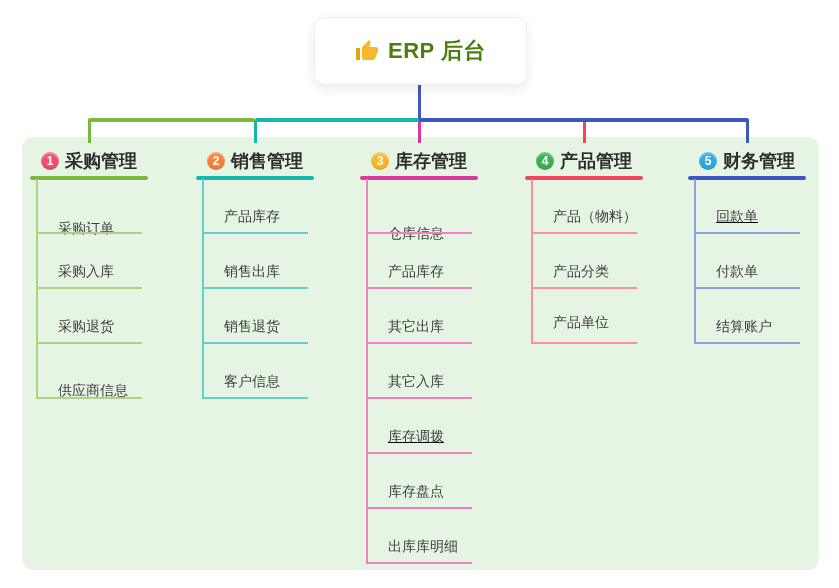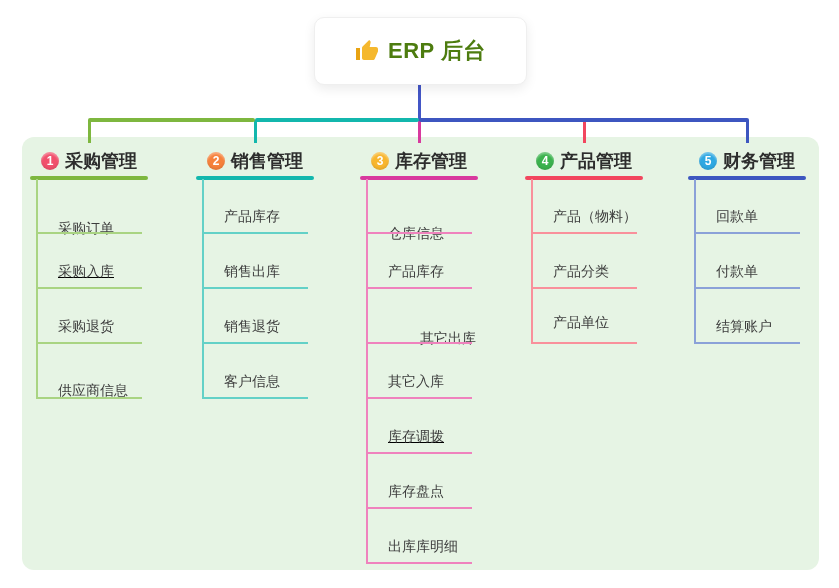--- a/index.html
+++ b/index.html
@@ -71,21 +71,21 @@
         <div class="branch-heading">
           <span class="badge" style="background: rgb(241, 80, 108);">1</span>
           <span class="branch-title">采购管理</span>
         </div>
         <div class="h-underline" style="background: rgb(126, 183, 63);"></div>
         <div class="spine" style="background: rgb(169, 212, 130); height: 220px;"></div>
         <div class="child-item" style="top: 70px;">
           <span>采购订单</span>
         </div>
         <div class="c-underline" style="top: 83px; background: rgb(169, 212, 130);"></div>
-        <div class="child-item" style="top: 113px; text-decoration: underline;">
+        <div class="child-item" style="top: 113px;">
           <span>采购入库</span>
         </div>
         <div class="c-underline" style="top: 138px; background: rgb(169, 212, 130);"></div>
         <div class="child-item" style="top: 168px;">
           <span>采购退货</span>
         </div>
         <div class="c-underline" style="top: 193px; background: rgb(169, 212, 130);"></div>
         <div class="child-item" style="top: 223px; margin-top: 9px;">
           <span>供应商信息</span>
         </div>
@@ -123,21 +123,21 @@
         <div class="h-underline" style="background: rgb(216, 57, 158);"></div>
         <div class="spine" style="background: rgb(239, 130, 189); height: 385px;"></div>
         <div class="child-item" style="top: 58px; margin-top: 17px;">
           <span>仓库信息</span>
         </div>
         <div class="c-underline" style="top: 83px; background: rgb(239, 130, 189);"></div>
         <div class="child-item" style="top: 113px;">
           <span>产品库存</span>
         </div>
         <div class="c-underline" style="top: 138px; background: rgb(239, 130, 189);"></div>
-        <div class="child-item" style="top: 180px; margin-left: 32px;">
+        <div class="child-item" style="top: 168px;">
           <span>其它出库</span>
         </div>
         <div class="c-underline" style="top: 193px; background: rgb(239, 130, 189);"></div>
         <div class="child-item" style="top: 223px;">
           <span>其它入库</span>
         </div>
         <div class="c-underline" style="top: 248px; background: rgb(239, 130, 189);"></div>
         <div class="child-item" style="top: 278px; text-decoration: underline;">
           <span>库存调拨</span>
         </div>
@@ -171,21 +171,21 @@
         </div>
         <div class="c-underline" style="top: 193px; background: rgb(249, 144, 155);"></div>
       </div>
       <div class="branch" style="left: 688px;">
         <div class="branch-heading">
           <span class="badge" style="background: rgb(47, 168, 226);">5</span>
           <span class="branch-title">财务管理</span>
         </div>
         <div class="h-underline" style="background: rgb(61, 86, 192);"></div>
         <div class="spine" style="background: rgb(139, 161, 216); height: 165px;"></div>
-        <div class="child-item" style="top: 58px;">
+        <div class="child-item" style="top: 58px; text-decoration: underline;">
           <span>回款单</span>
         </div>
         <div class="c-underline" style="top: 83px; background: rgb(139, 161, 216);"></div>
         <div class="child-item" style="top: 113px;">
           <span>付款单</span>
         </div>
         <div class="c-underline" style="top: 138px; background: rgb(139, 161, 216);"></div>
         <div class="child-item" style="top: 168px;">
           <span>结算账户</span>
         </div>

